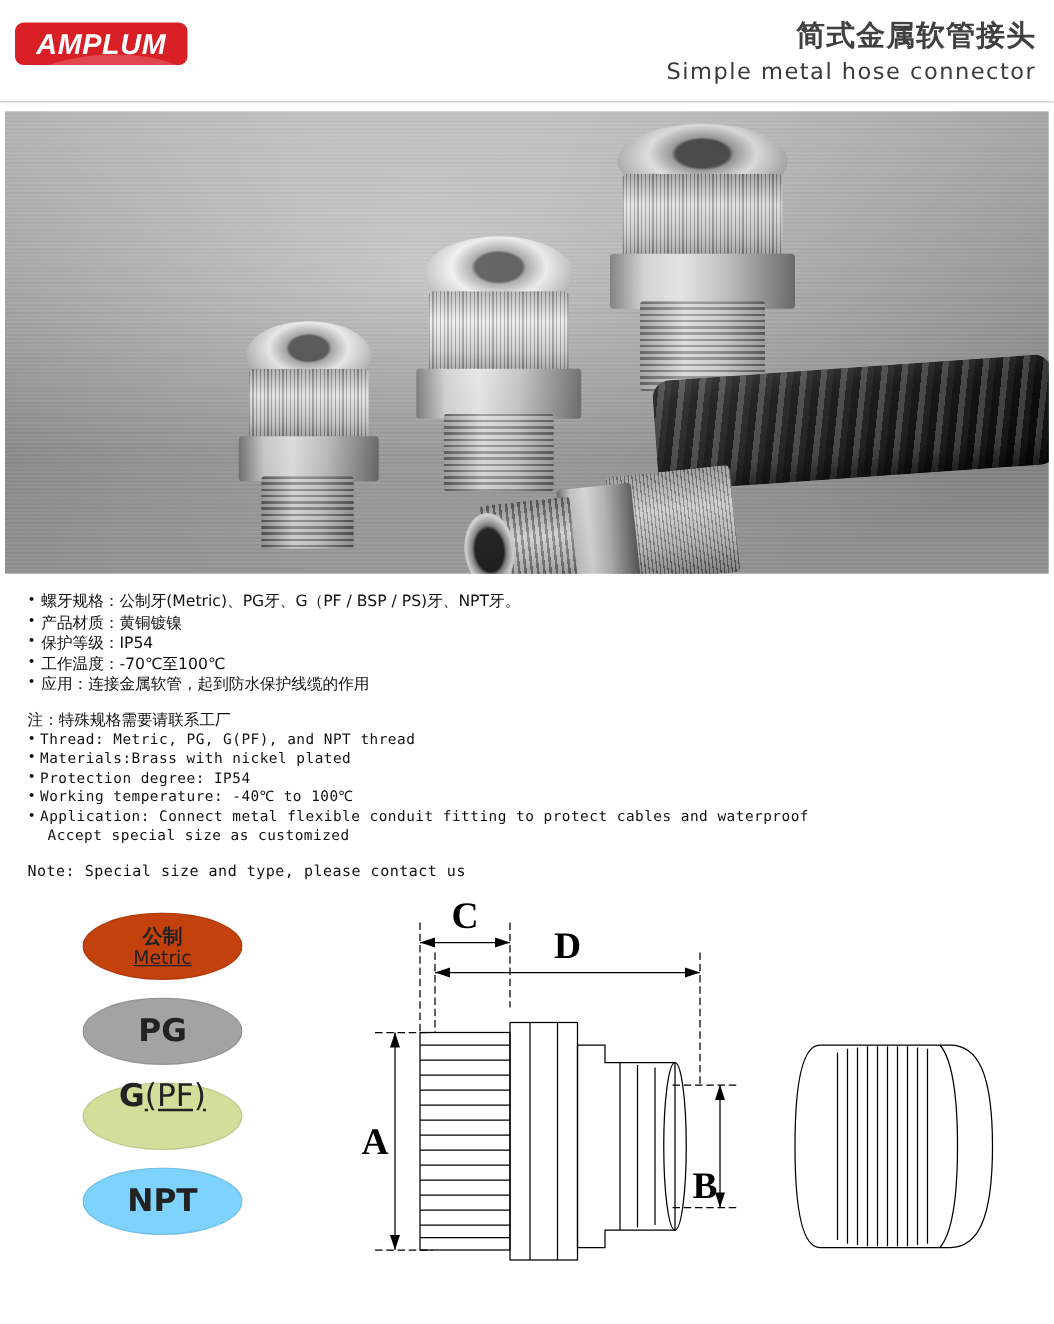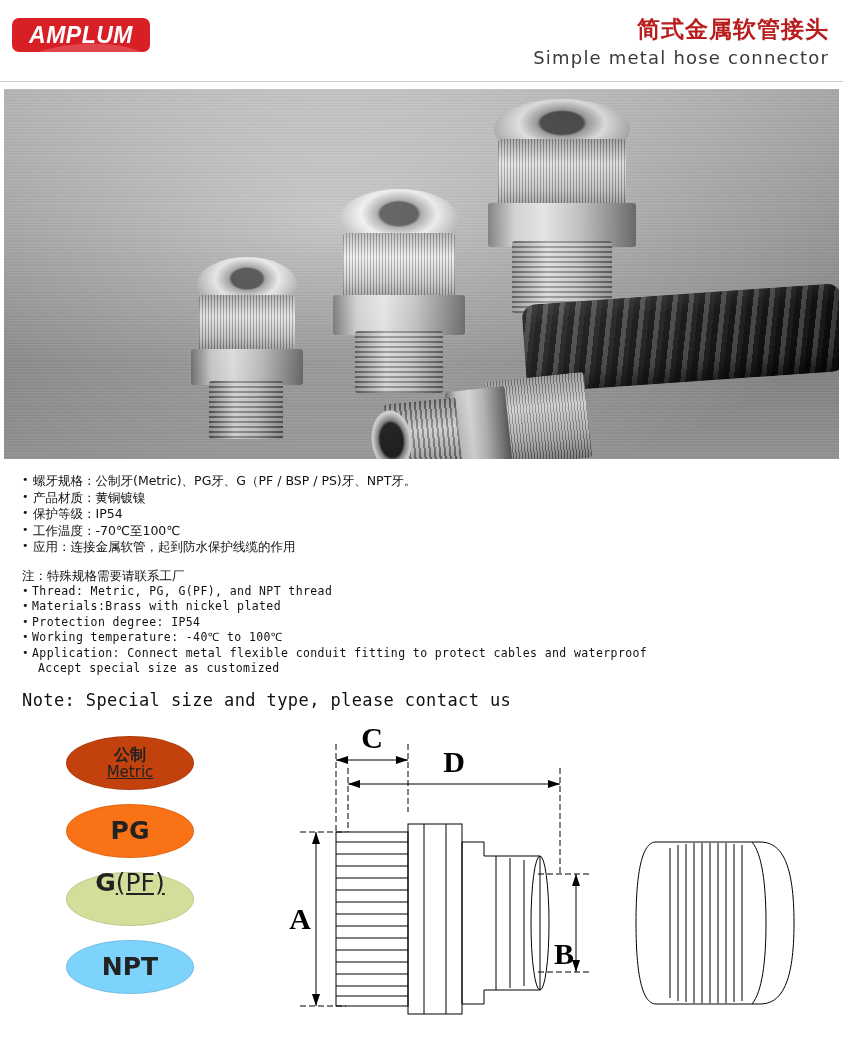--- a/index.html
+++ b/index.html
@@ -56,21 +56,21 @@
   }
   .title-block {
     position: absolute;
     right: 14px;
     top: 14px;
     text-align: right;
   }
   .title-cn {
     font-size: 23px;
     font-weight: bold;
-    color: #b91c1c;
+    color: #404040;
     letter-spacing: 1px;
     line-height: 30px;
     font-family: "DejaVu Sans", "Liberation Sans", sans-serif;
   }
   .title-en {
     font-size: 18px;
     color: #3a3a3a;
     letter-spacing: 1.2px;
     margin-top: 3px;
     font-family: "DejaVu Sans", "Liberation Sans", sans-serif;
@@ -175,21 +175,21 @@
     padding-left: 10px;
     position: relative;
   }
   .spec-en-list li .cont {
     display: block;
     padding-left: 6px;
     letter-spacing: 0.4px;
   }
   .note-en {
     font-family: "DejaVu Sans Mono", "Liberation Mono", monospace;
-    font-size: 17px;
+    font-size: 12px;
     letter-spacing: 0.4px;
     margin-top: 13px;
     color: #111;
   }
 
   
   .diagram {
     position: relative;
     margin-top: 14px;
     height: 315px;
@@ -320,21 +320,21 @@
   <div class="note-en">Note: Special size and type, please contact us</div>
 </div>
 
 <div class="diagram">
 
   <div class="badges">
     <div class="badge" style="background:#c2410c;">
       <span class="b1">公制</span>
       <span class="b2">Metric</span>
     </div>
-    <div class="badge big" style="background:#f97316;">
+    <div class="badge big" style="background:#a3a3a3;">
       <span class="b1">PG</span>
     </div>
     <div class="badge mixed" style="background:#d2df9a;">
       <span class="b1">G</span>
       <span class="b2">(PF)</span>
     </div>
     <div class="badge big" style="background:#7dd3fc;">
       <span class="b1">NPT</span>
     </div>
   </div>

